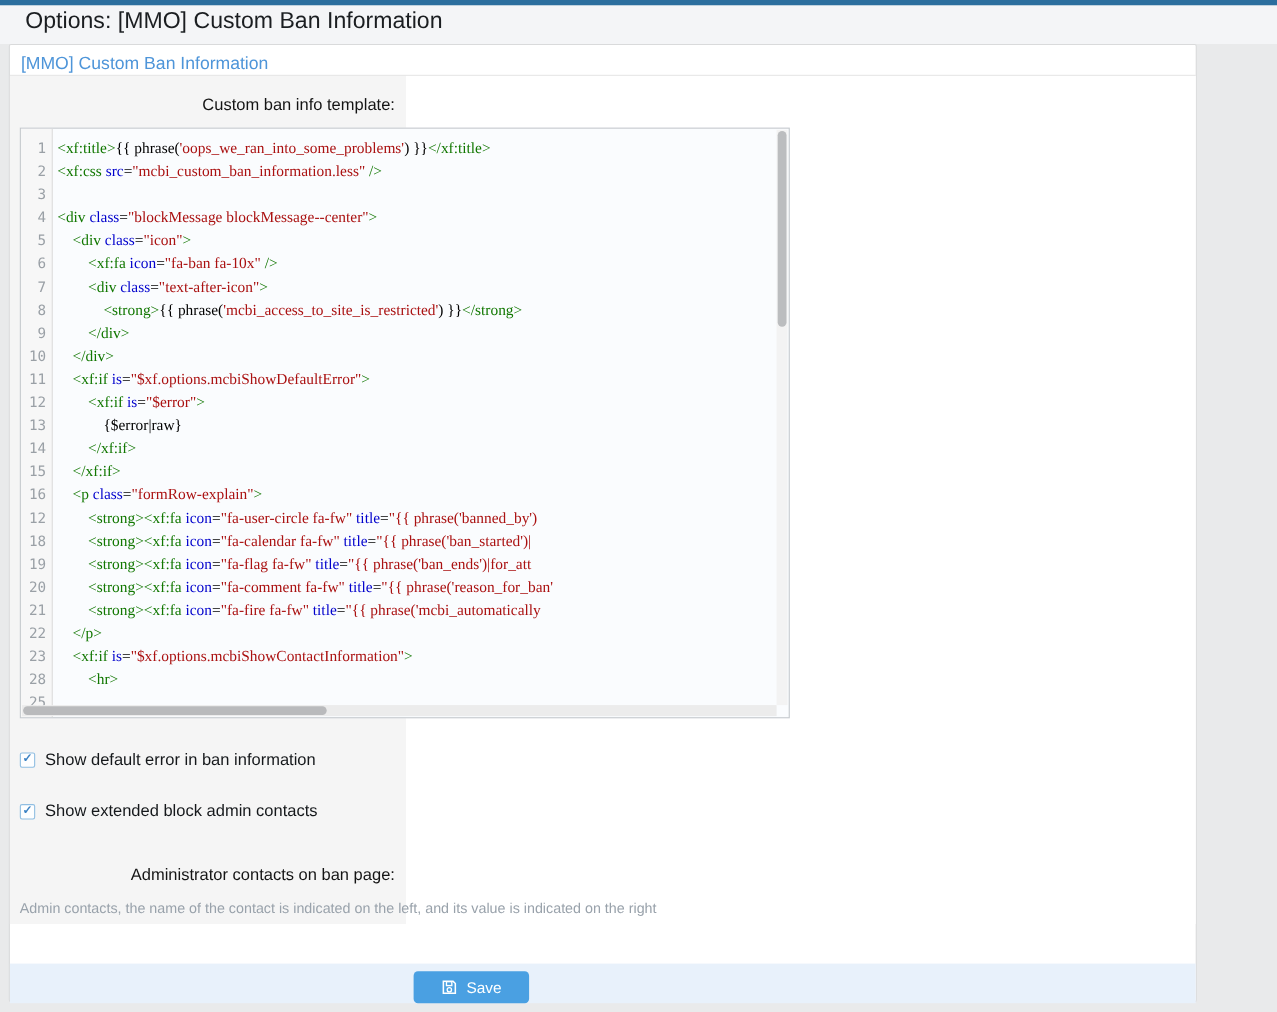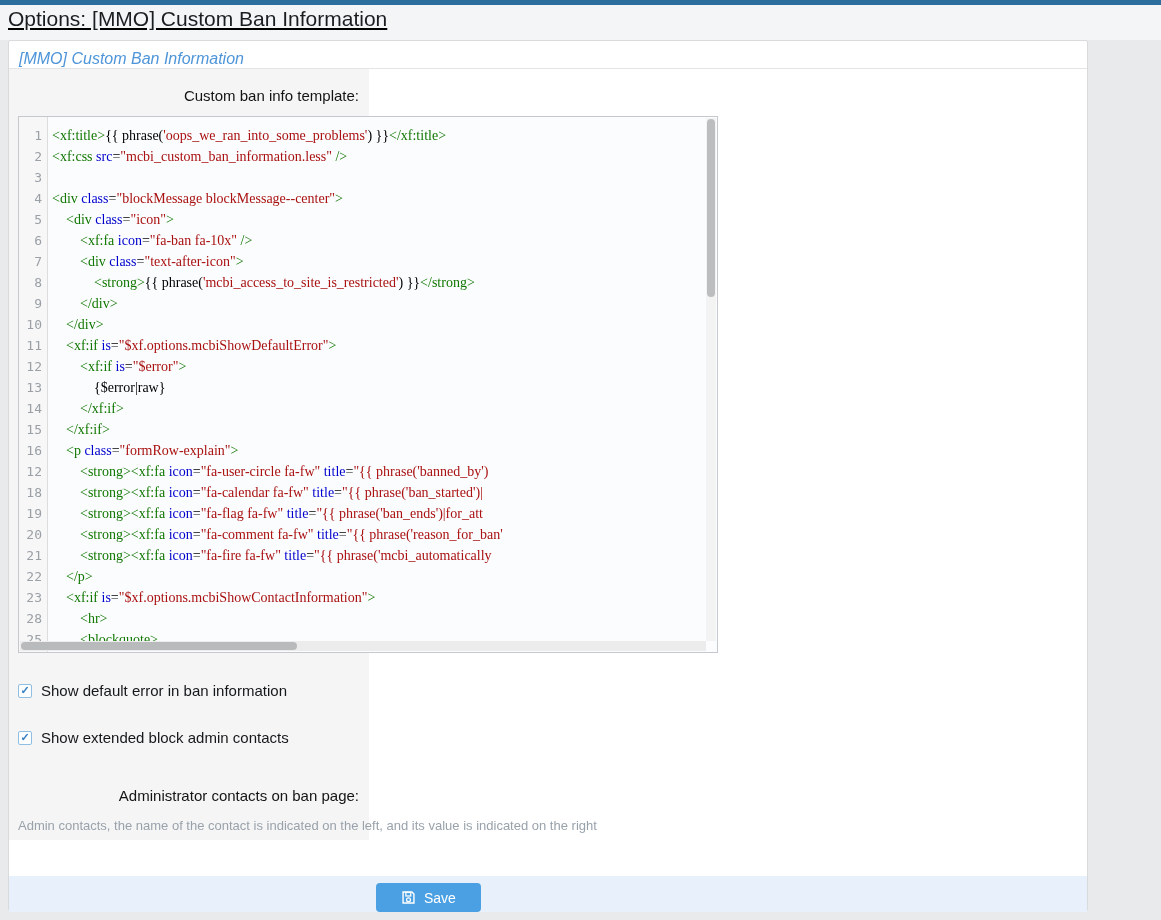--- a/index.html
+++ b/index.html
@@ -1,25 +1,25 @@
 <!DOCTYPE html>
 <html><head>
 <meta charset="utf-8">
 <style>
   * { margin:0; padding:0; box-sizing:border-box; }
   html,body { width:1161px; height:920px; overflow:hidden; }
   body { background:#e9eaeb; font-family:"Liberation Sans", sans-serif; }
 
   .topbar { height:5px; background:#2b6e9e; }
-  .header-strip { height:35px; background:#f4f5f7; padding:2px 0 0 8px;text-decoration:underline; }
+  .header-strip { height:35px; background:#f4f5f7; padding:2px 0 0 23px; }
   .page-title { font-size:21px; font-weight:400; color:#1b1e21; }
 
   .panel { margin-left:8px; width:1080px; height:871px; background:#fff;
            border:1px solid #d9dadb; border-radius:2px; display:flex; flex-direction:column; }
-  .panel-header { height:37px; padding:9px 0 0 10px; border-bottom:1px solid #e4e4e4;font-style:italic; }
+  .panel-header { height:37px; padding:9px 0 0 10px; border-bottom:1px solid #e4e4e4; }
   .panel-title { font-size:16px; color:#4e95d9; }
 
   .form-body { flex:1; background:linear-gradient(to right,#f5f5f5 360px,#ffffff 360px); }
   .row { display:flex;flex-direction:column; }
   .cell-label { width:360px; flex:none; text-align:right; padding-right:10px; }
   .cell-control { flex:1; padding-left:9px; }
   .form-label { font-size:15px; color:#141414; }
 
   
   .row-template .cell-label { padding-top:18px; }
@@ -138,21 +138,20 @@
               <div class="cl"><span class="tk-p">    </span><span class="tk-t">&lt;/xf:if&gt;</span></div>
               <div class="cl"><span class="tk-p">    </span><span class="tk-t">&lt;p</span><span class="tk-a"> class</span><span class="tk-p">=</span><span class="tk-s">"formRow-explain"</span><span class="tk-t">&gt;</span></div>
               <div class="cl"><span class="tk-p">        </span><span class="tk-t">&lt;strong&gt;&lt;xf:fa</span><span class="tk-a"> icon</span><span class="tk-p">=</span><span class="tk-s">"fa-user-circle fa-fw"</span><span class="tk-a"> title</span><span class="tk-p">=</span><span class="tk-s">"{{ phrase('banned_by')</span></div>
               <div class="cl"><span class="tk-p">        </span><span class="tk-t">&lt;strong&gt;&lt;xf:fa</span><span class="tk-a"> icon</span><span class="tk-p">=</span><span class="tk-s">"fa-calendar fa-fw"</span><span class="tk-a"> title</span><span class="tk-p">=</span><span class="tk-s">"{{ phrase('ban_started')|</span></div>
               <div class="cl"><span class="tk-p">        </span><span class="tk-t">&lt;strong&gt;&lt;xf:fa</span><span class="tk-a"> icon</span><span class="tk-p">=</span><span class="tk-s">"fa-flag fa-fw"</span><span class="tk-a"> title</span><span class="tk-p">=</span><span class="tk-s">"{{ phrase('ban_ends')|for_att</span></div>
               <div class="cl"><span class="tk-p">        </span><span class="tk-t">&lt;strong&gt;&lt;xf:fa</span><span class="tk-a"> icon</span><span class="tk-p">=</span><span class="tk-s">"fa-comment fa-fw"</span><span class="tk-a"> title</span><span class="tk-p">=</span><span class="tk-s">"{{ phrase('reason_for_ban'</span></div>
               <div class="cl"><span class="tk-p">        </span><span class="tk-t">&lt;strong&gt;&lt;xf:fa</span><span class="tk-a"> icon</span><span class="tk-p">=</span><span class="tk-s">"fa-fire fa-fw"</span><span class="tk-a"> title</span><span class="tk-p">=</span><span class="tk-s">"{{ phrase('mcbi_automatically</span></div>
               <div class="cl"><span class="tk-p">    </span><span class="tk-t">&lt;/p&gt;</span></div>
               <div class="cl"><span class="tk-p">    </span><span class="tk-t">&lt;xf:if</span><span class="tk-a"> is</span><span class="tk-p">=</span><span class="tk-s">"$xf.options.mcbiShowContactInformation"</span><span class="tk-t">&gt;</span></div>
               <div class="cl"><span class="tk-p">        </span><span class="tk-t">&lt;hr&gt;</span></div>
-              <div class="cl"><span class="tk-p">        </span><span class="tk-t">&lt;blockquote&gt;</span></div>
             </div>
           <div class="vscroll">
             <div class="thumb"></div>
           </div>
           <div class="hscroll">
             <div class="thumb"></div>
           </div>
         </div>
       </div>
     </div>

